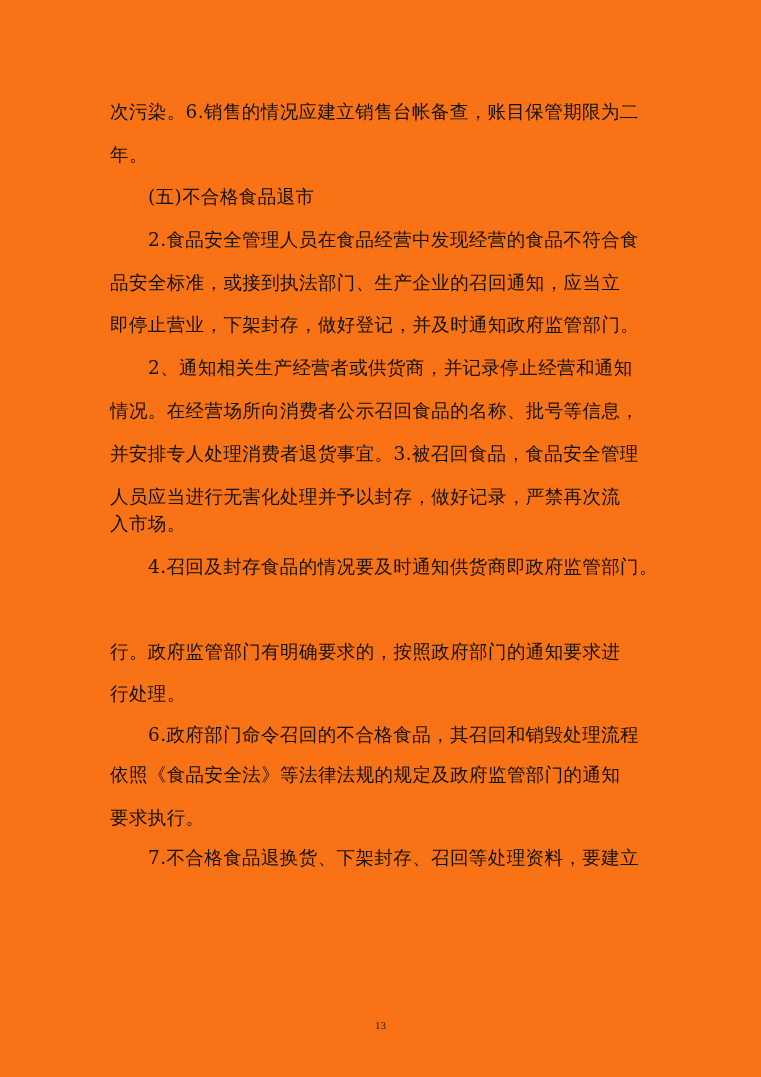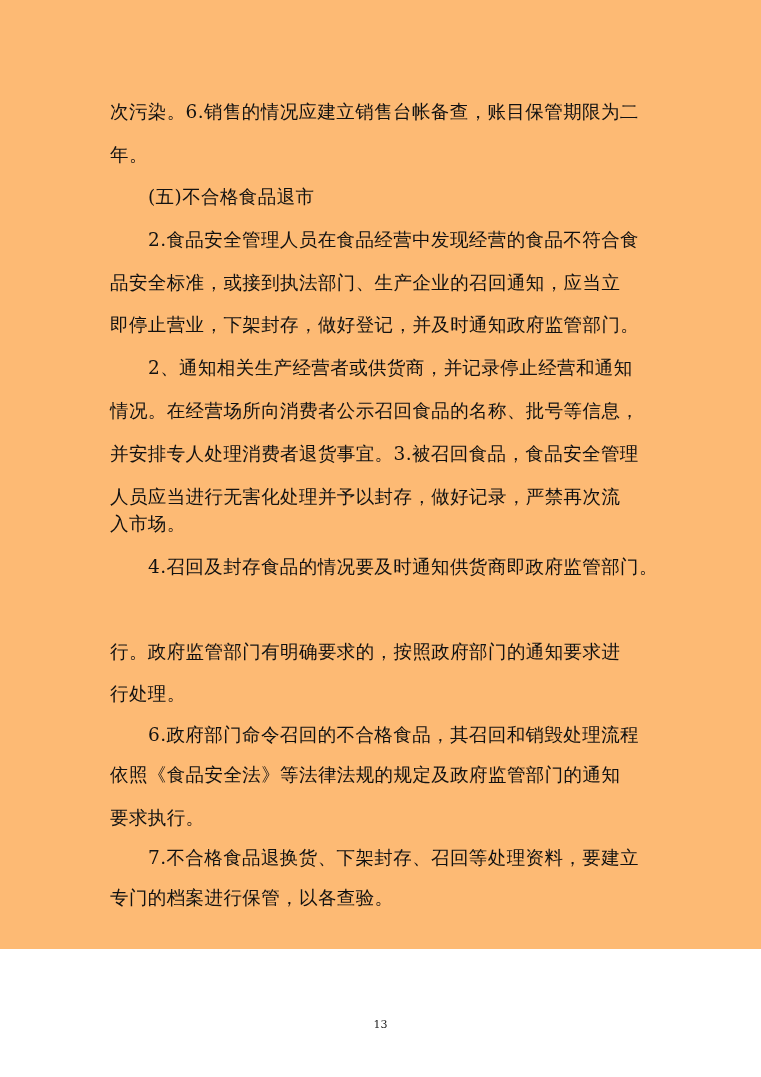--- a/index.html
+++ b/index.html
@@ -12,42 +12,43 @@
       height: 1077px;
       position: relative;
       overflow: hidden;
       font-family: "DejaVu Serif", "Liberation Serif", serif;
       color: #111111;
     }
     .page {
       position: absolute;
       left: 0; top: 0;
       width: 761px;
-      height: 949px;
-      background: #fdba74;
+      height: 1077px;
+      background: #f97316;
     }
     .line {
       position: absolute;
       left: 110px;
       width: 540px;
       font-size: 18.5px;
       line-height: 24px;
       white-space: nowrap;
       letter-spacing: 0.4px;
     }
     .indent { left: 148px; }
     .page-number {
       position: absolute;
       top: 1018px;
       left: 0;
       width: 761px;
       text-align: center;
       font-size: 11px;
       line-height: 14px;
       color: #222;
+      font-family: Liberation Serif, serif;
     }
   </style>
 </head>
 <body>
 
 <div class="page">
   <div class="line" style="top:100px">次污染。6.销售的情况应建立销售台帐备查，账目保管期限为二</div>
   <div class="line" style="top:143px">年。</div>
   <div class="line indent" style="top:185px">(五)不合格食品退市</div>
   <div class="line indent" style="top:228px">2.食品安全管理人员在食品经营中发现经营的食品不符合食</div>
@@ -58,16 +59,15 @@
   <div class="line" style="top:442px">并安排专人处理消费者退货事宜。3.被召回食品，食品安全管理</div>
   <div class="line" style="top:485px">人员应当进行无害化处理并予以封存，做好记录，严禁再次流</div>
   <div class="line" style="top:512px">入市场。</div>
   <div class="line indent" style="top:555px">4.召回及封存食品的情况要及时通知供货商即政府监管部门。</div>
   <div class="line" style="top:640px">行。政府监管部门有明确要求的，按照政府部门的通知要求进</div>
   <div class="line" style="top:682px">行处理。</div>
   <div class="line indent" style="top:723px">6.政府部门命令召回的不合格食品，其召回和销毁处理流程</div>
   <div class="line" style="top:806px">要求执行。</div>
   <div class="line" style="top:763px">依照《食品安全法》等法律法规的规定及政府监管部门的通知</div>
   <div class="line indent" style="top:846px">7.不合格食品退换货、下架封存、召回等处理资料，要建立</div>
-  <div class="line" style="top:886px">专门的档案进行保管，以各查验。</div>
 
   <div class="page-number">13</div>
 </div>
 
 </body></html>

